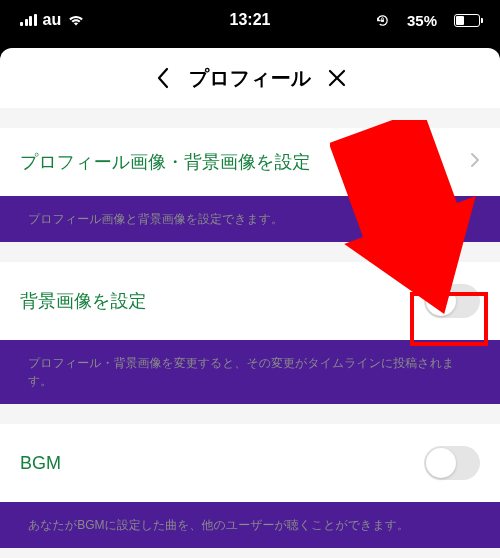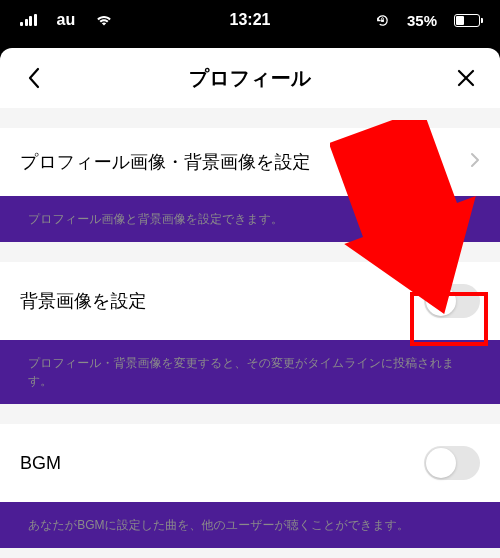--- a/index.html
+++ b/index.html
@@ -22,21 +22,21 @@
       display: flex;
       align-items: center;
       justify-content: space-between;
       padding: 0 20px;
       font-size: 16px;
       font-weight: 600;
     }
     .status-left {
       display: flex;
       align-items: center;
-      gap: 20px;
+      gap: 6px;
     }
     .status-center {
       position: absolute;
       left: 50%;
       transform: translateX(-50%);
       font-weight: 700;
     }
     .status-right {
       display: flex;
       align-items: center;
@@ -45,21 +45,21 @@
     }
     .black-wedge {
       background: #000;
       height: 20px;
     }
     .header {
       background: #fff;
       height: 60px;
       display: flex;
       align-items: center;
-      justify-content: space-between;
+      justify-content: center;
       padding: 16px 20px;
       border-top-left-radius: 12px;
       border-top-right-radius: 12px;
       margin-top: -12px;
       gap: 12px;
     }
     .header-title {
       font-size: 20px;
       font-weight: 600;
       color: #000;
@@ -76,21 +76,21 @@
       height: 20px;
       background: #f5f5f5;
     }
     .row {
       background: #fff;
       padding: 22px 20px;
       display: flex;
       align-items: center;
       justify-content: space-between;
       font-size: 18px;
-      color: #000000;
+      color: #15803d;
     }
     .row-nav {
       cursor: pointer;
     }
     .chevron-right {
       color: #c0c0c0;
     }
     .description {
       background: #4c1d95;
       padding: 14px 28px;

